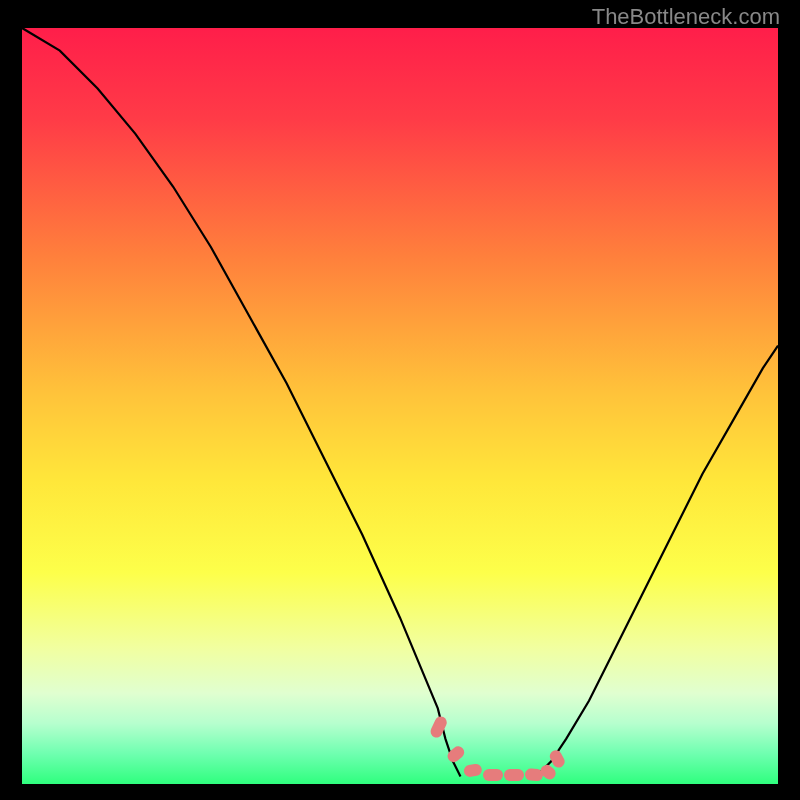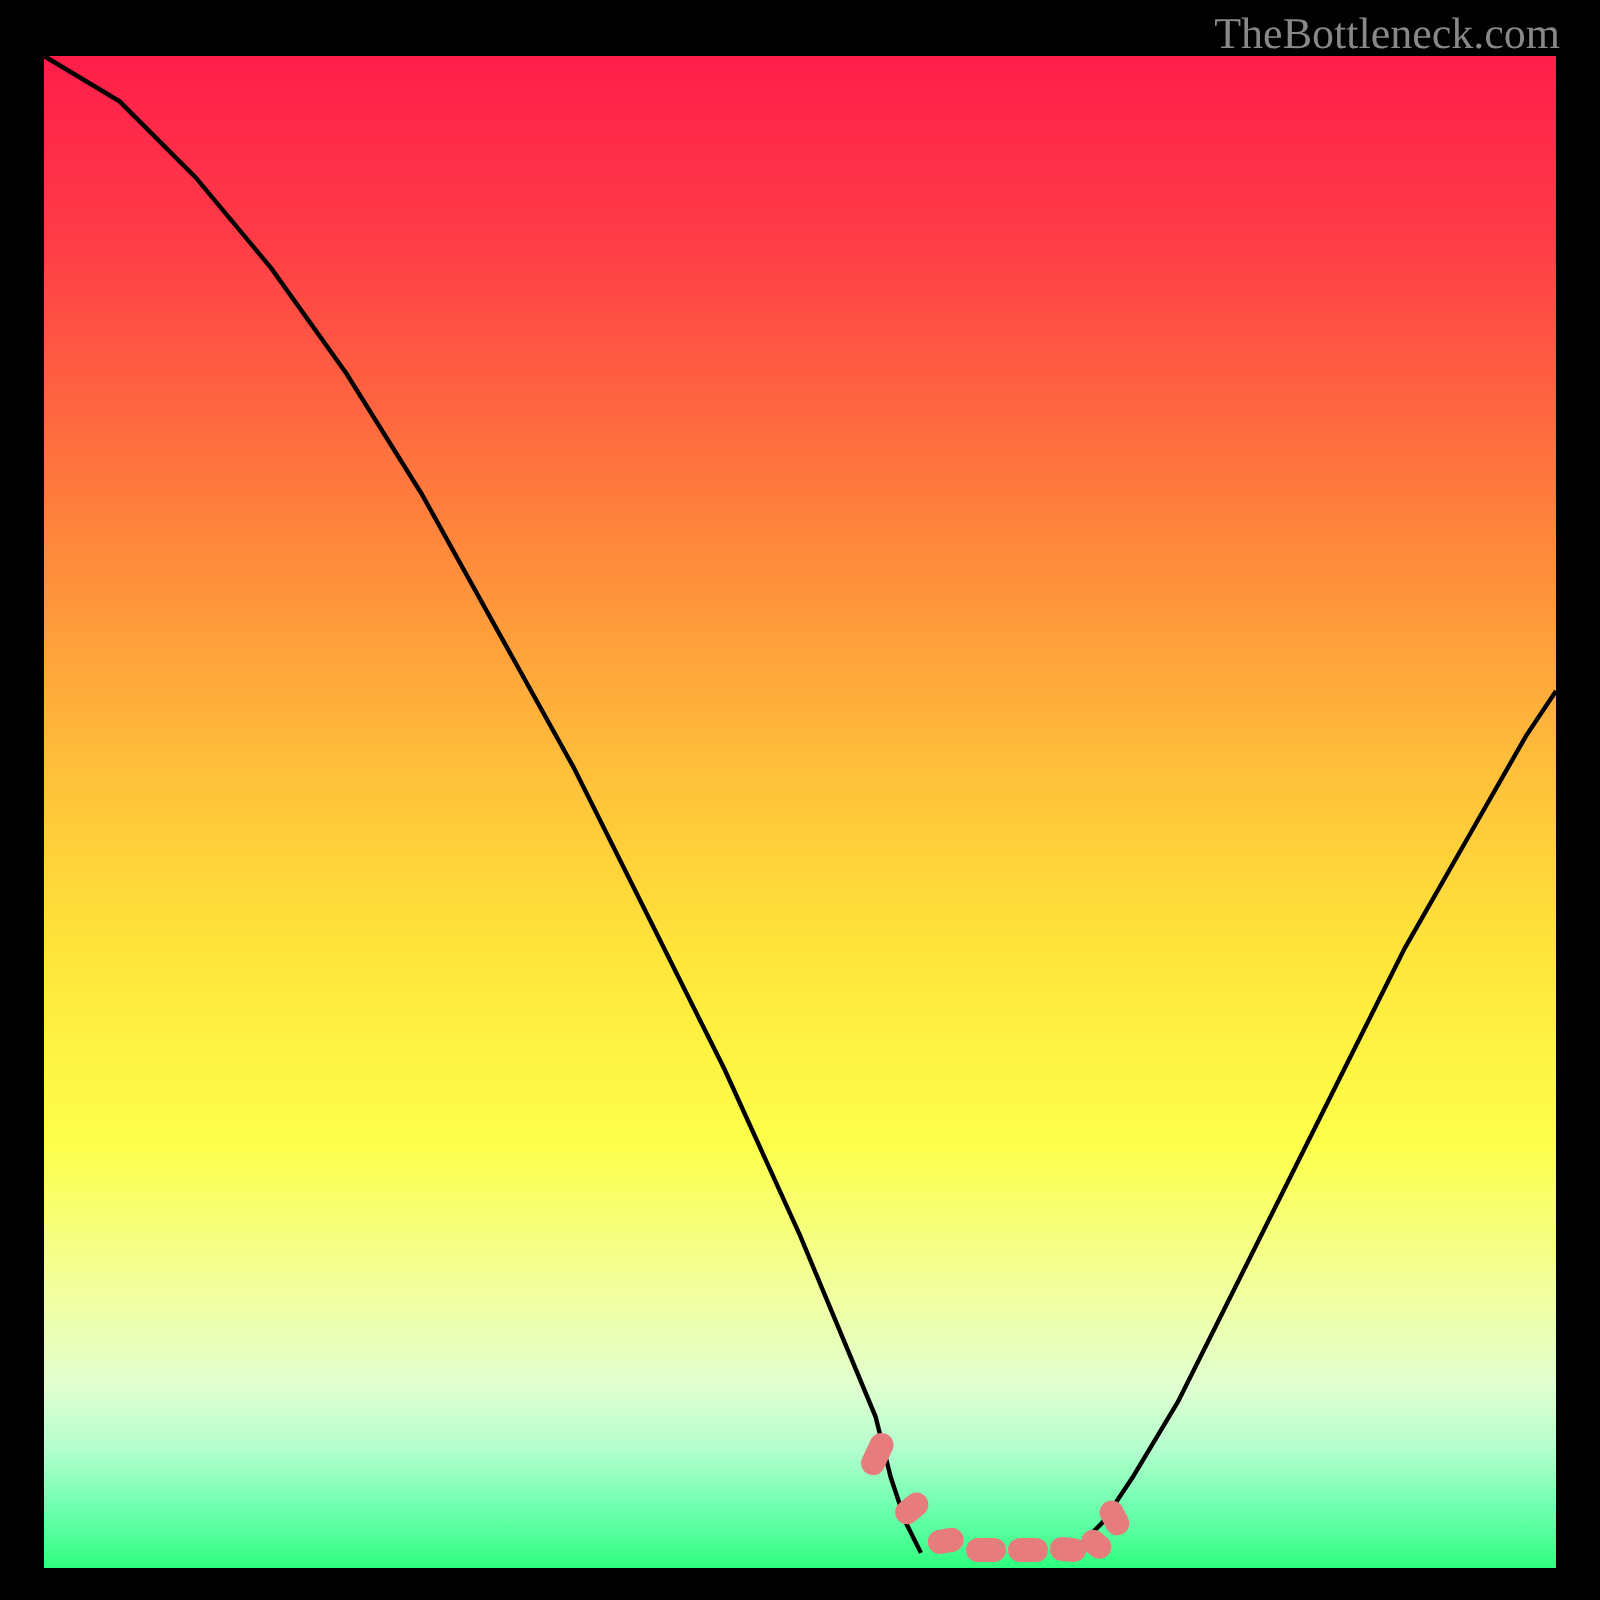--- a/index.html
+++ b/index.html
@@ -8,21 +8,21 @@
     position: relative;
     width: 800px;
     height: 800px;
     background: #000;
   }
   .watermark {
     position: absolute;
     top: 4px;
     right: 20px;
     color: #888;
-    font-family: Liberation Serif, serif;
+    font-family: Liberation Sans, sans-serif;
     font-size: 22px;
     font-weight: 500;
     z-index: 10;
   }
   .plot {
     position: absolute;
     left: 22px;
     top: 28px;
     width: 756px;
     height: 756px;

